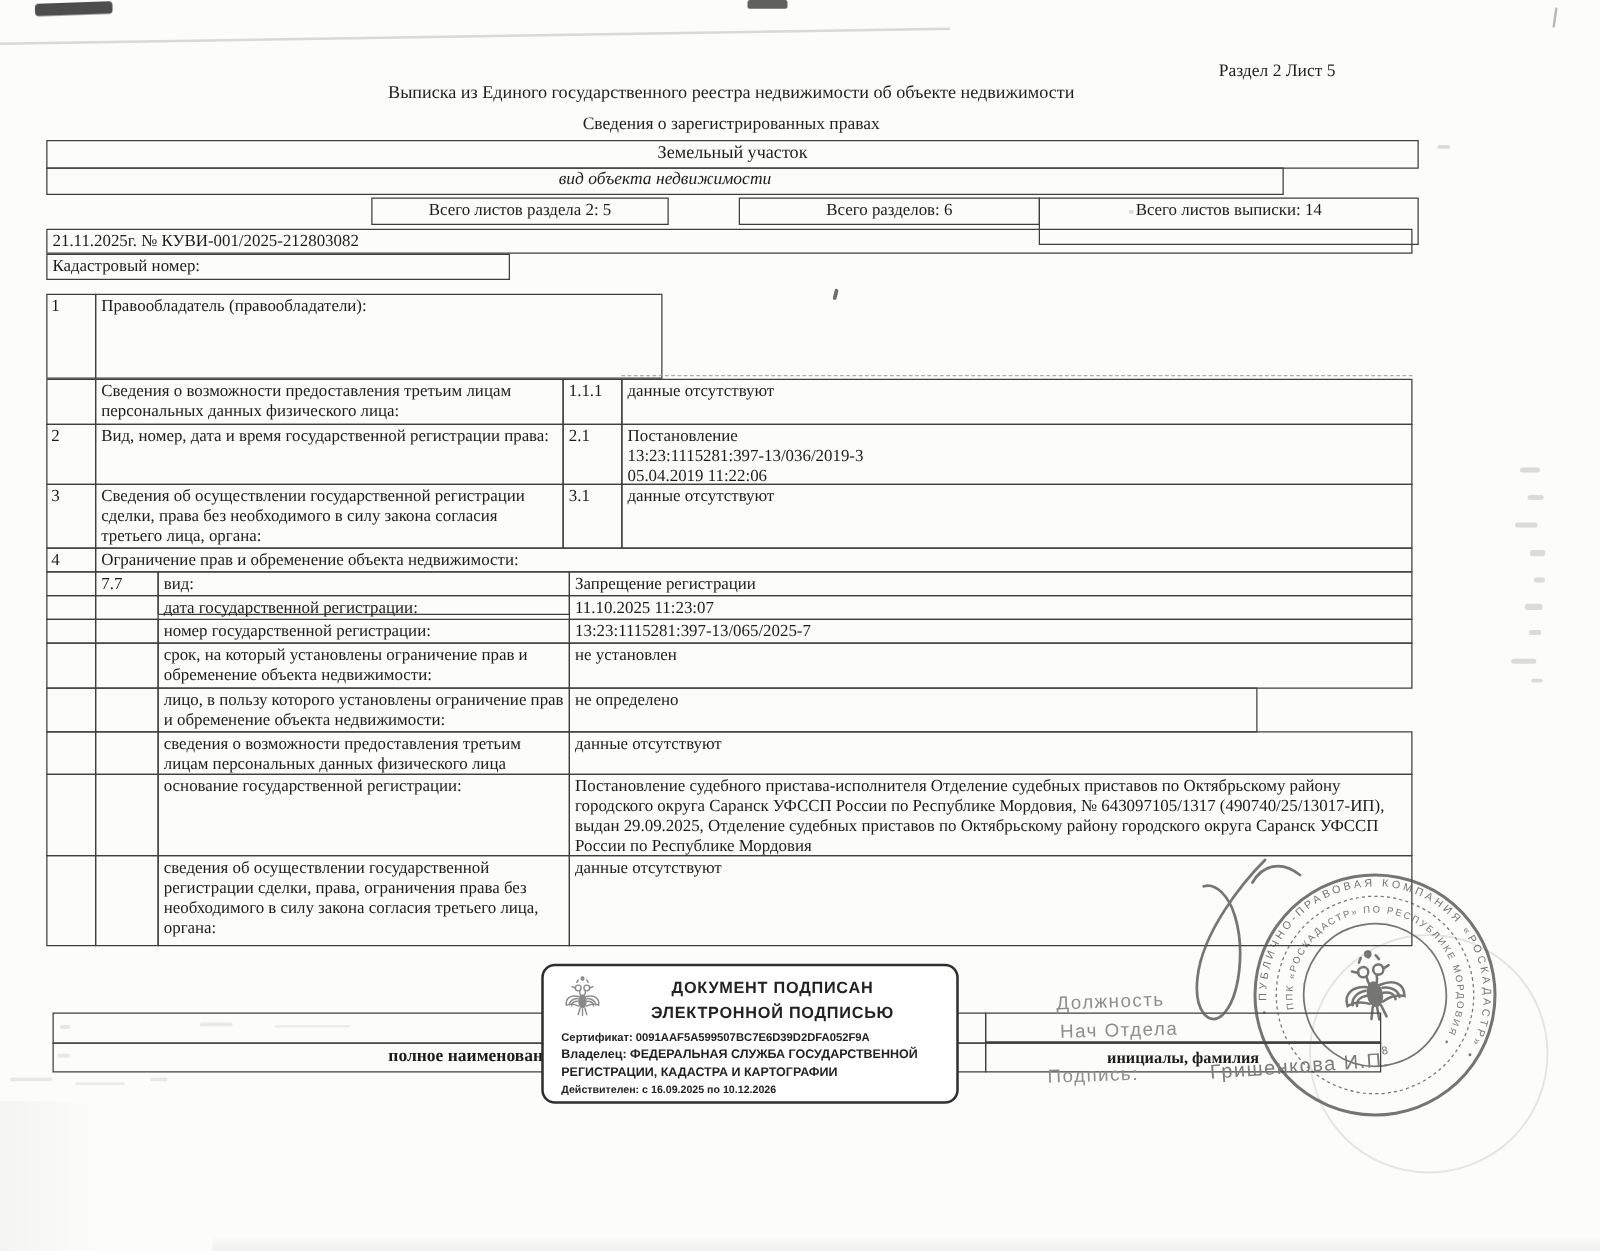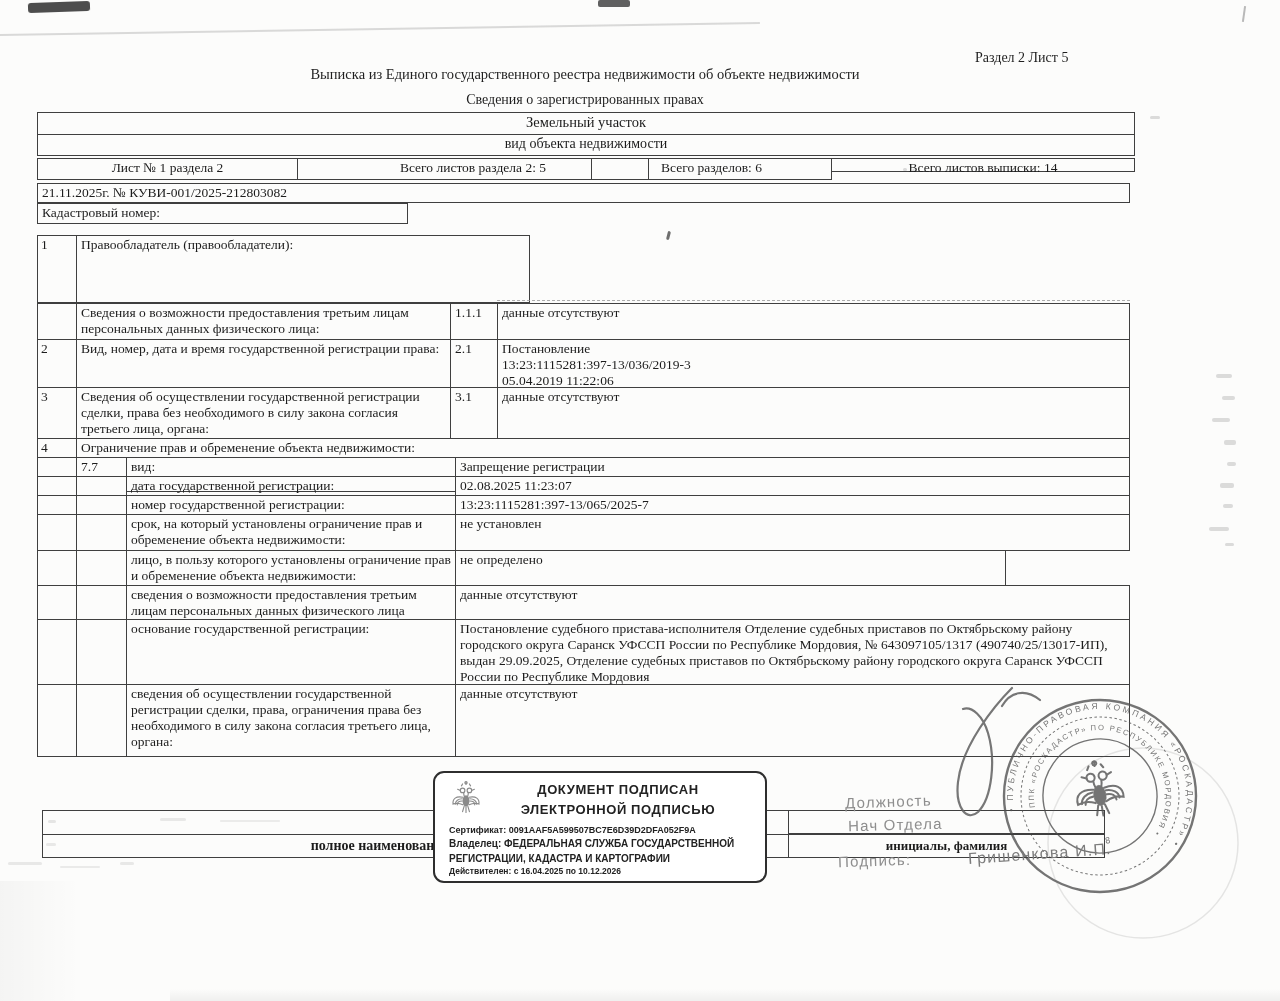--- a/index.html
+++ b/index.html
@@ -68,26 +68,25 @@
   <div class="smudge" style="left:1220px;top:483px;width:14px;height:5px;"></div>
   <div class="smudge" style="left:1223px;top:504px;width:10px;height:4px;"></div>
   <div class="smudge" style="left:1209px;top:527px;width:20px;height:4px;"></div>
   <div class="smudge" style="left:1225px;top:543px;width:9px;height:3px;"></div>
 
   <div class="abs" style="left:975px;top:50px;width:180px;font-size:14px;">Раздел 2 Лист 5</div>
   <div class="abs hdr" style="left:0;top:92px;width:1170px;font-size:14px;">Сведения о зарегистрированных правах</div>
   <div class="abs hdr" style="left:0;top:66px;width:1170px;">Выписка из Единого государственного реестра недвижимости об объекте недвижимости</div>
 
   <div class="cell center" style="left:37px;top:112px;width:1098px;height:23px;font-size:14.5px;">Земельный участок</div>
-  <div class="cell center" style="left:37px;top:134px;width:1098px;height:22px;font-size:14px;">вид объекта недвижимости</div>
-
-  <div class="cell center" style="left:37px;top:158px;width:261px;height:22px;">Лист № 1 раздела 2</div>
-  <div class="cell center" style="left:297px;top:158px;width:352px;height:22px;">Всего листов раздела 2: 5</div>
+  <div class="cell center" style="left:37px;top:134px;width:990px;height:22px;font-size:14px;font-style:italic;">вид объекта недвижимости</div>
+
+  <div class="cell center" style="left:297px;top:158px;width:238px;height:22px;">Всего листов раздела 2: 5</div>
   <div class="cell center" style="left:591px;top:158px;width:241px;height:22px;">Всего разделов: 6</div>
-  <div class="cell center" style="left:831px;top:158px;width:304px;height:14px;">Всего листов выписки: 14</div>
+  <div class="cell center" style="left:831px;top:158px;width:304px;height:38px;">Всего листов выписки: 14</div>
 
   <div class="cell" style="left:37px;top:183px;width:1093px;height:20px;">21.11.2025г. № КУВИ-001/2025-212803082</div>
   <div class="cell" style="left:37px;top:203px;width:371px;height:21px;">Кадастровый номер:</div>
 
   <div class="cell num" style="left:37px;top:235px;width:40px;height:68px;">1</div>
   <div class="cell" style="left:76px;top:235px;width:454px;height:68px;">Правообладатель (правообладатели):</div>
   <div class="dashed-remnant" style="left:497px;top:300px;width:633px;height:0;"></div>
 
   <div class="cell" style="left:37px;top:303px;width:40px;height:37px;"></div>
   <div class="cell" style="left:76px;top:303px;width:375px;height:37px;">Сведения о возможности предоставления третьим лицам персональных данных физического лица:</div>
@@ -112,21 +111,21 @@
   <div class="cell" style="left:76px;top:438px;width:1054px;height:20px;">Ограничение прав и обременение объекта недвижимости:</div>
 
   <div class="cell" style="left:37px;top:457px;width:40px;height:20px;"></div>
   <div class="cell" style="left:76px;top:457px;width:51px;height:20px;">7.7</div>
   <div class="cell" style="left:126px;top:457px;width:330px;height:20px;">вид:</div>
   <div class="cell" style="left:455px;top:457px;width:675px;height:20px;">Запрещение регистрации</div>
 
   <div class="cell" style="left:37px;top:476px;width:40px;height:20px;"></div>
   <div class="cell" style="left:76px;top:476px;width:51px;height:20px;"></div>
   <div class="cell" style="left:126px;top:476px;width:330px;height:16px;">дата государственной регистрации:</div>
-  <div class="cell" style="left:455px;top:476px;width:675px;height:20px;">02.08.2025 11:23:07</div>
+  <div class="cell" style="left:455px;top:476px;width:675px;height:20px;">11.10.2025 11:23:07</div>
 
   <div class="cell" style="left:37px;top:495px;width:40px;height:20px;"></div>
   <div class="cell" style="left:76px;top:495px;width:51px;height:20px;"></div>
   <div class="cell" style="left:126px;top:495px;width:330px;height:20px;">номер государственной регистрации:</div>
   <div class="cell" style="left:455px;top:495px;width:675px;height:20px;">13:23:1115281:397-13/065/2025-7</div>
 
   <div class="cell" style="left:37px;top:514px;width:40px;height:37px;"></div>
   <div class="cell" style="left:76px;top:514px;width:51px;height:37px;"></div>
   <div class="cell" style="left:126px;top:514px;width:330px;height:37px;">срок, на который установлены ограничение прав и обременение объекта недвижимости:</div>
   <div class="cell" style="left:455px;top:514px;width:675px;height:37px;">не установлен</div>
@@ -191,21 +190,21 @@
 
   <div id="esign">
     <svg style="position:absolute;left:12px;top:6px;color:#8a8a8a;" width="38" height="38" viewBox="0 0 100 100">
         <use href="#eagle"></use>
       </svg>
     <div class="t1">ДОКУМЕНТ ПОДПИСАН</div>
     <div class="t2">ЭЛЕКТРОННОЙ ПОДПИСЬЮ</div>
     <div class="ln" style="top:52px;font-size:9px;">Сертификат: 0091AAF5A599507BC7E6D39D2DFA052F9A</div>
     <div class="ln" style="top:65px;font-size:10px;">Владелец: ФЕДЕРАЛЬНАЯ СЛУЖБА ГОСУДАРСТВЕННОЙ</div>
     <div class="ln" style="top:80px;font-size:10px;">РЕГИСТРАЦИИ, КАДАСТРА И КАРТОГРАФИИ</div>
-    <div class="ln" style="top:93px;font-size:8.5px;">Действителен: с 16.04.2025 по 10.12.2026</div>
+    <div class="ln" style="top:93px;font-size:8.5px;">Действителен: с 16.09.2025 по 10.12.2026</div>
   </div>
 
   <div class="smudge" style="left:48px;top:820px;width:8px;height:3px;opacity:.35;"></div>
   <div class="smudge" style="left:160px;top:818px;width:26px;height:3px;opacity:.3;"></div>
   <div class="smudge" style="left:220px;top:820px;width:60px;height:2px;opacity:.25;"></div>
   <div class="smudge" style="left:46px;top:843px;width:10px;height:3px;opacity:.3;"></div>
   <div class="smudge" style="left:8px;top:862px;width:34px;height:3px;opacity:.3;"></div>
   <div class="smudge" style="left:60px;top:866px;width:40px;height:2px;opacity:.28;"></div>
   <div class="smudge" style="left:120px;top:862px;width:14px;height:3px;opacity:.3;"></div>
 

